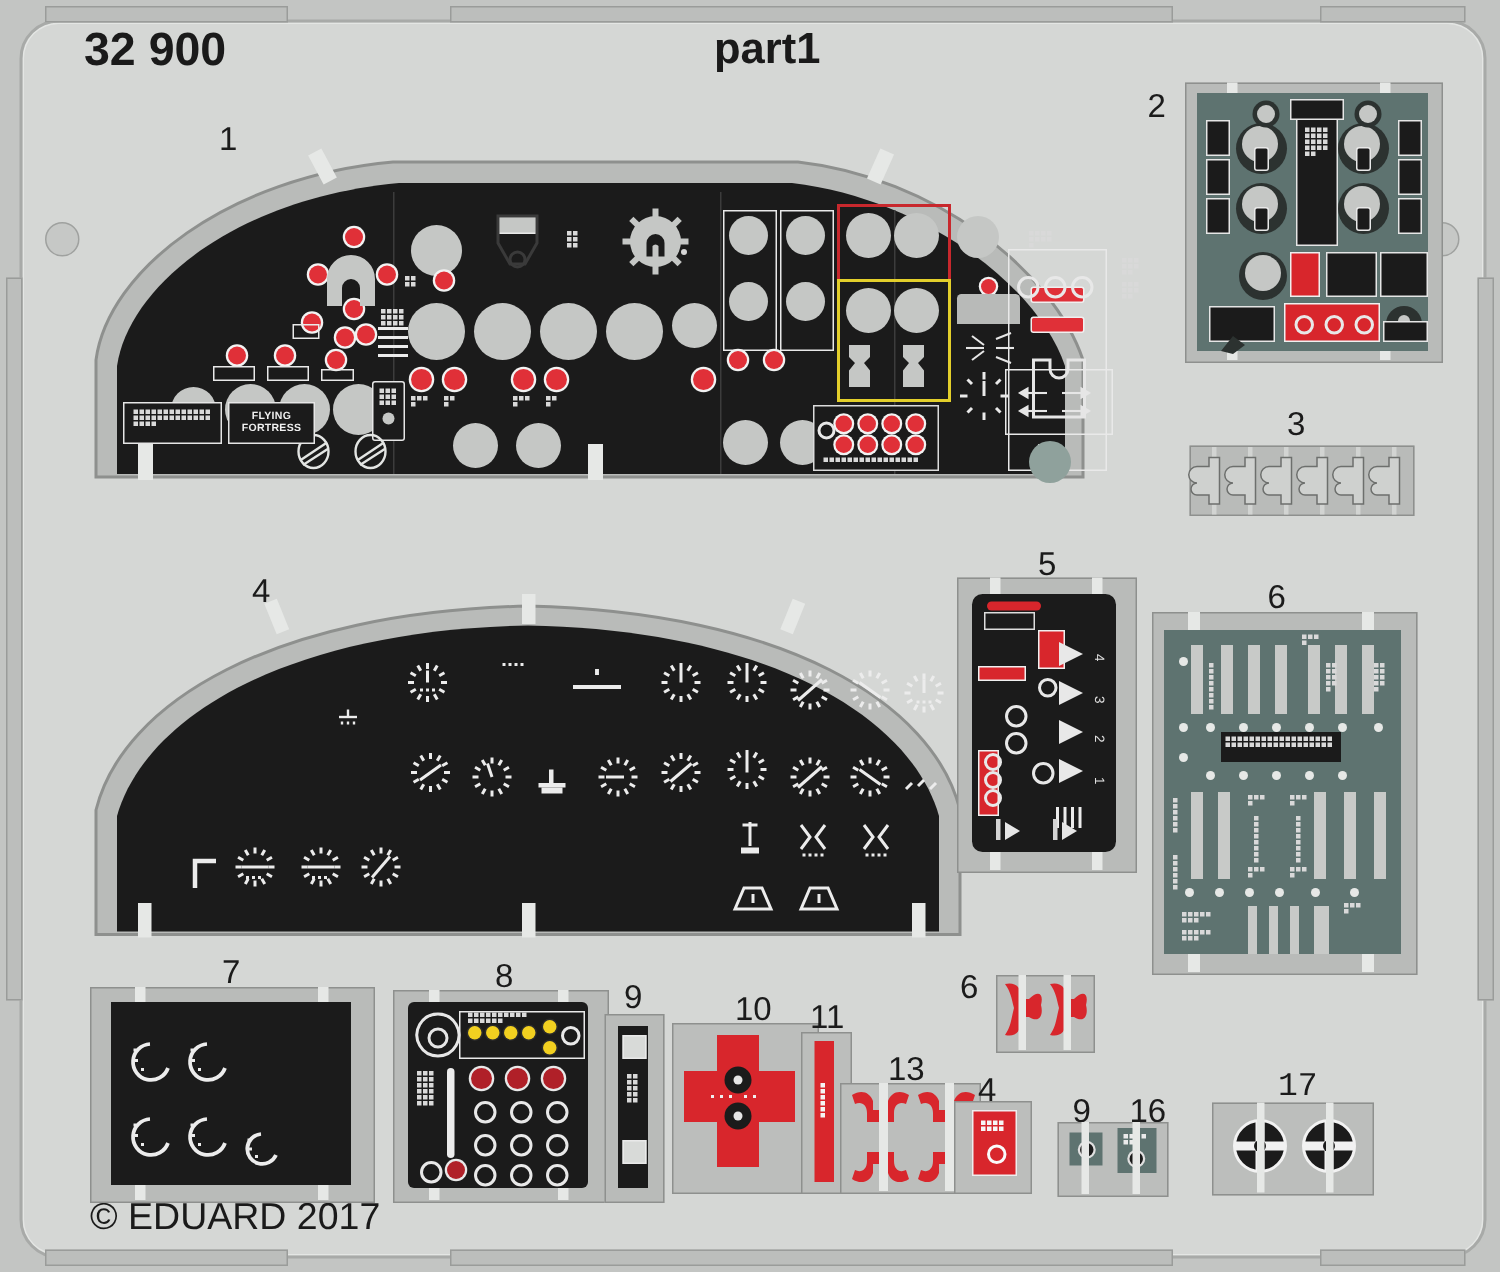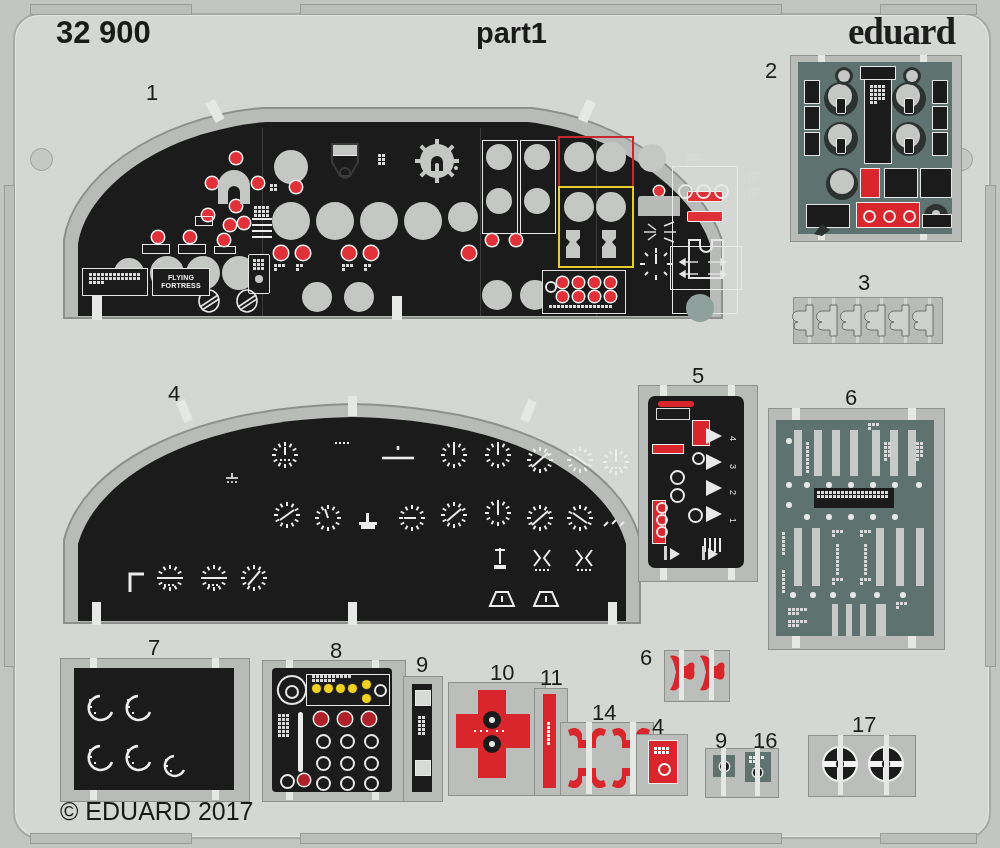--- a/index.html
+++ b/index.html
@@ -79,21 +79,20 @@
   <div class="fret-tab" style="left:880px;bottom:4px;width:95px;height:9px;"></div>
 
   <div class="fret-tab" style="left:4px;top:185px;width:9px;height:480px;"></div>
   <div class="fret-tab" style="right:4px;top:185px;width:9px;height:480px;"></div>
 
   <div class="hole" style="left:30px;top:148px;"></div>
   <div class="hole" style="left:950px;top:148px;"></div>
 
   <div class="hdr" id="cat-no">32 900</div>
   <div class="hdr" id="part-txt">part1</div>
-  <div class="hdr" id="brand">eduard</div>
 
   <div id="copy">© EDUARD 2017</div>
 
   <div class="pnum" style="left:146px;top:80px;">1</div>
   <div style="position:absolute;left:62px;top:88px;width:670px;height:230px;">
 
     <svg class="g" width="670" height="232" viewBox="0 0 670 232">
       <path d="M2 230 L2 152 C10 92 90 30 200 20 L470 20 C560 30 640 92 660 152 L660 230 Z" fill="#b9bbb9" stroke="#8e908e" stroke-width="2"></path>
       <path d="M16 228 L16 156 C24 102 96 44 204 34 L466 34 C552 44 630 102 648 156 L648 228 Z" fill="#1b1b1b"></path>
     </svg>
@@ -1151,21 +1150,21 @@
     <div class="dots" style="left:4px;top:28px;width:4px;">
         <i style="background:#f4f4f4"></i>
         <i style="background:#f4f4f4"></i>
         <i style="background:#f4f4f4"></i>
         <i style="background:#f4f4f4"></i>
         <i style="background:#f4f4f4"></i>
         <i style="background:#f4f4f4"></i>
       </div>
   </div>
 
-  <div class="pnum" style="left:592px;top:700px;">14</div>
+  <div class="pnum" style="left:592px;top:700px;">13</div>
   <div class="pc-grey" style="left:560px;top:722px;width:92px;height:72px;"></div>
   <svg class="g" style="left:564px;top:724px;" width="86" height="68" viewBox="0 0 86 68">
     <g fill="#d8262c">
       <path d="M4 6 C10 2 16 4 18 10 L18 16 L28 16 L28 10 C30 4 36 2 42 6 L40 12 C36 10 32 12 32 18 L32 24 L24 24 L24 44 L32 44 L32 50 C32 56 36 58 40 56 L42 62 C36 66 30 64 28 58 L28 52 L18 52 L18 58 C16 64 10 66 4 62 L6 56 C10 58 14 56 14 50 L14 44 L22 44 L22 24 L14 24 L14 18 C14 12 10 10 6 12 Z"></path>
     </g>
     <g fill="#d8262c" transform="translate(44,0)">
       <path d="M4 6 C10 2 16 4 18 10 L18 16 L28 16 L28 10 C30 4 36 2 42 6 L40 12 C36 10 32 12 32 18 L32 24 L24 24 L24 44 L32 44 L32 50 C32 56 36 58 40 56 L42 62 C36 66 30 64 28 58 L28 52 L18 52 L18 58 C16 64 10 66 4 62 L6 56 C10 58 14 56 14 50 L14 44 L22 44 L22 24 L14 24 L14 18 C14 12 10 10 6 12 Z"></path>
     </g>
   </svg>
   <div class="sprue" style="left:586px;top:722px;width:6px;height:72px;"></div>
@@ -1213,21 +1212,21 @@
         <i style="background:#eaeaea"></i>
         <i style="background:#eaeaea"></i>
         <i style="background:#eaeaea"></i>
         <i style="background:#eaeaea"></i>
       </div>
     <div class="dial" style="left:8px;top:16px;width:9px;height:9px;background:#1b1b1b;box-shadow:0 0 0 1.5px #e0e0e0;"></div>
   </div>
   <div class="sprue" style="left:721px;top:748px;width:5px;height:48px;"></div>
   <div class="sprue" style="left:755px;top:748px;width:5px;height:48px;"></div>
 
-  <div class="pnum" style="left:852px;top:712px;">17</div>
+  <div class="pnum" style="left:852px;top:712px;font-family:Liberation Mono, monospace;">17</div>
   <div class="pc-grey" style="left:808px;top:735px;width:106px;height:60px;"></div>
   <svg class="g" style="left:812px;top:738px;" width="98" height="54" viewBox="0 0 98 54">
     <g>
       <circle cx="28" cy="26" r="17" fill="#1b1b1b" stroke="#f2f2f2" stroke-width="2"></circle>
       <g fill="#f2f2f2">
           <rect x="25" y="10" width="6" height="32"></rect>
           <rect x="12" y="23" width="32" height="6"></rect>
         </g>
       <circle cx="28" cy="26" r="4" fill="#1b1b1b"></circle>
       <circle cx="74" cy="26" r="17" fill="#1b1b1b" stroke="#f2f2f2" stroke-width="2"></circle>

